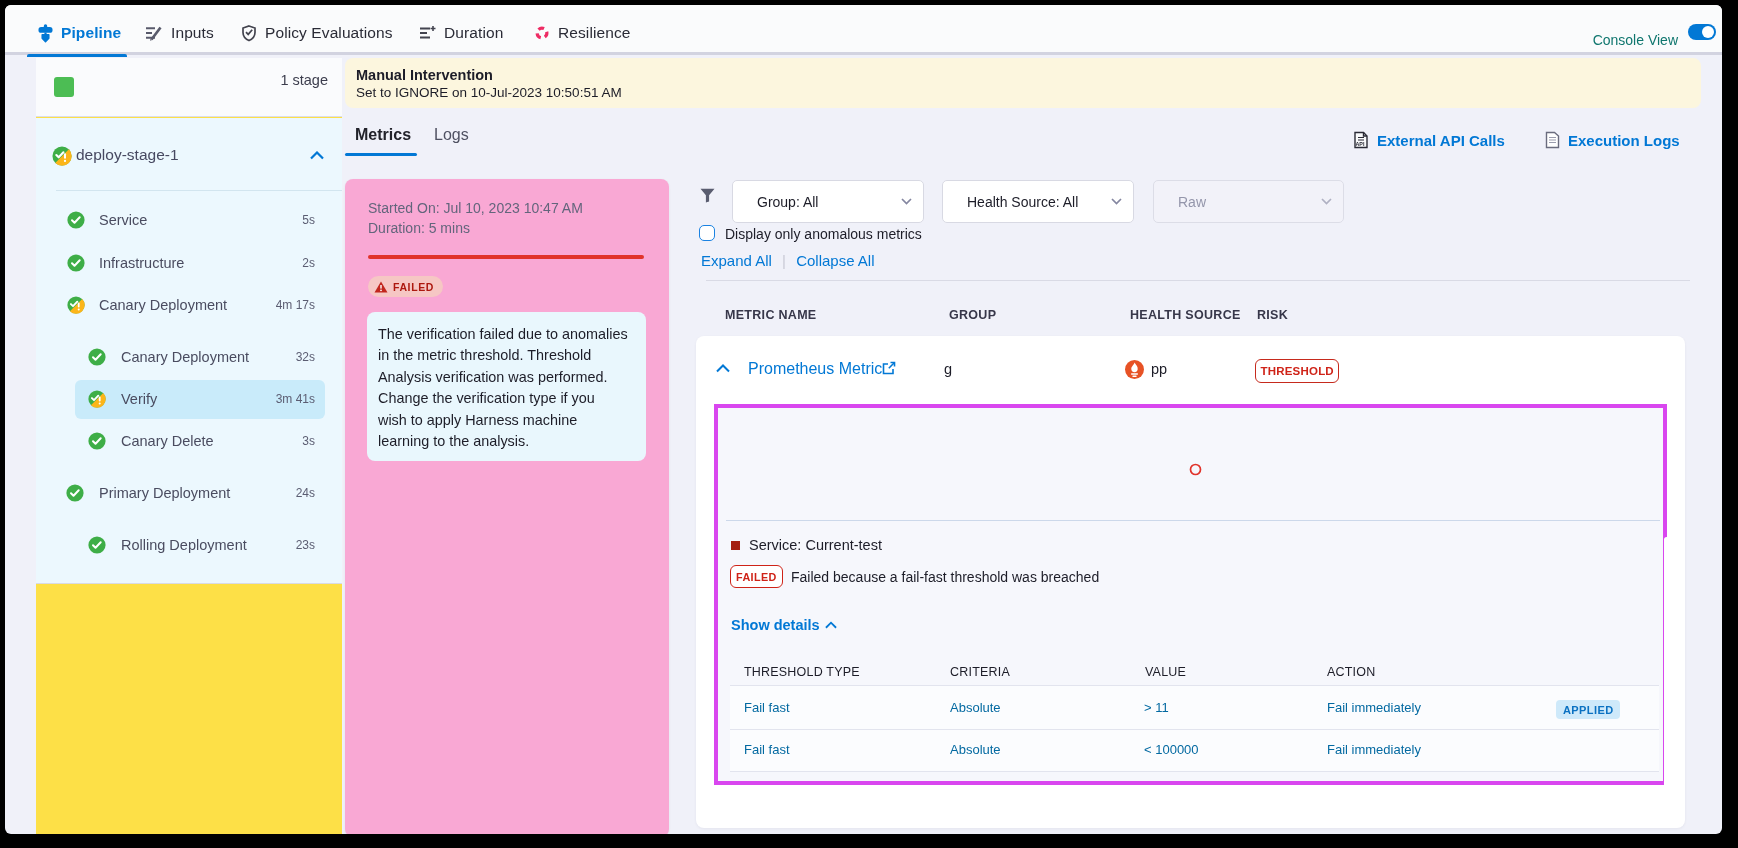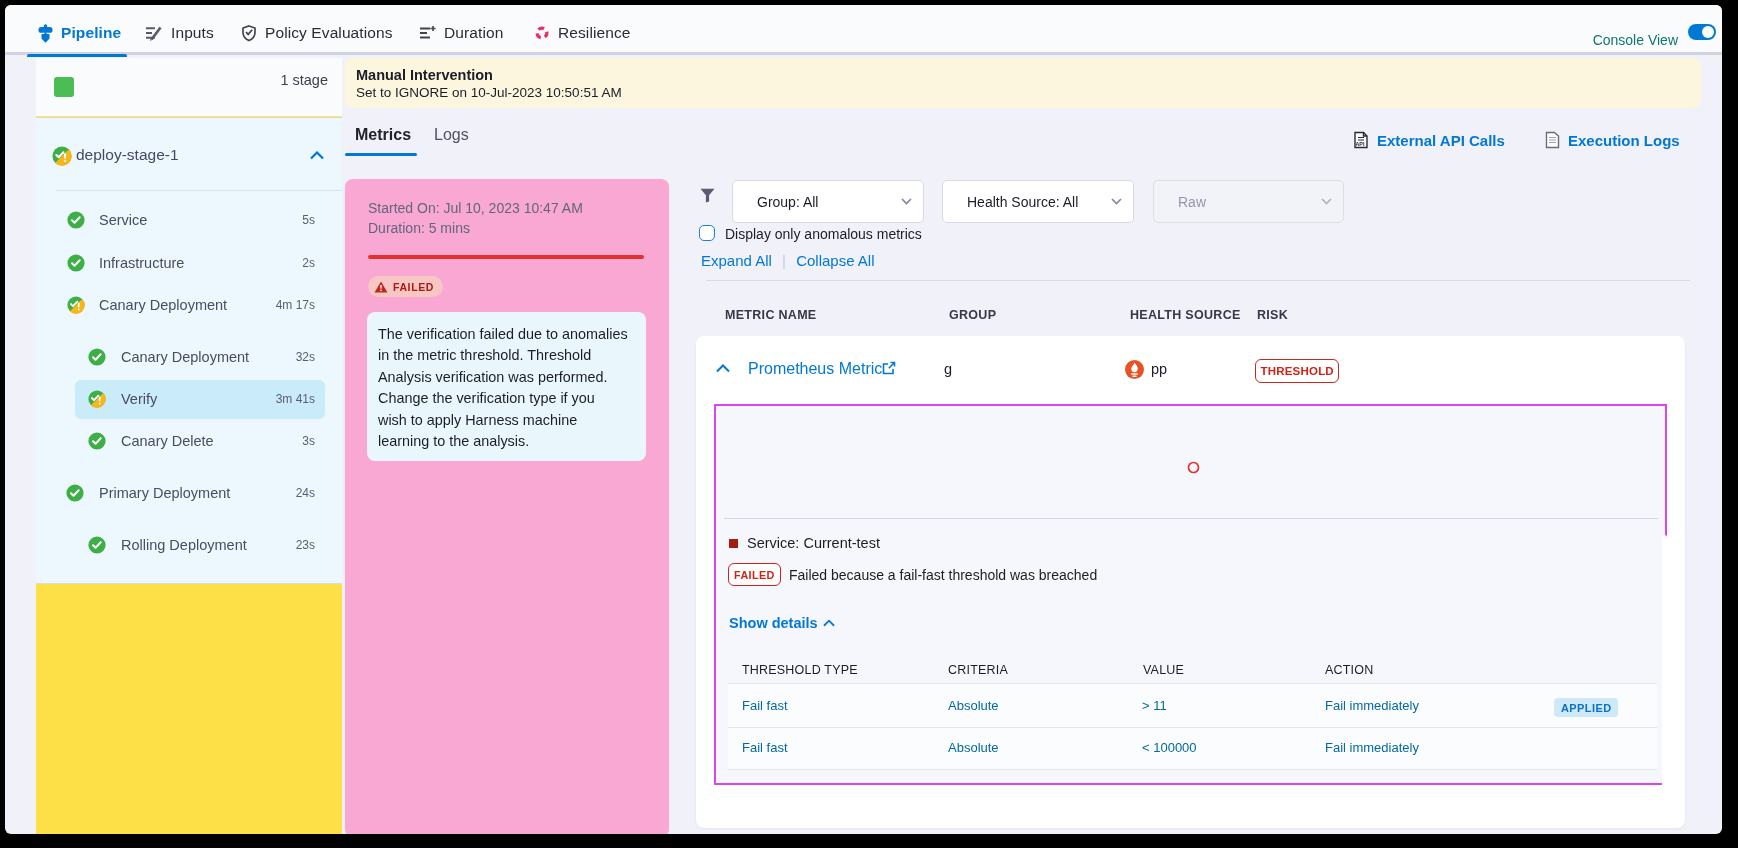--- a/index.html
+++ b/index.html
@@ -62,21 +62,21 @@
   .dd.dis { background:#f2f2f9; border-color:#dcdde7; color:#9496ab; font-weight:400; }
   #chk { position:absolute; left:694px; top:220px; width:16px; height:16px; border:1.8px solid #1a82e2;
     border-radius:5px; background:#fff; }
   .link { color:#0278d5; }
   .colhead { position:absolute; font-size:12.5px; font-weight:700; color:#37374a; letter-spacing:.3px; }
 
   
   #mcard { position:absolute; left:691px; top:331px; width:989px; height:492px;
     background:#fff; border-radius:8px; box-shadow:0 1px 3px rgba(40,41,61,.06); }
   #mpanel { position:absolute; left:18px; top:68px; width:953px; height:381px;
-    background:#f6f7fc; border:2px solid #d946ef; border-radius:0; }
+    background:#f6f7fc; border:4px solid #d946ef; border-radius:0; }
   .thead { position:absolute; font-size:12.5px; font-weight:400; color:#1d1d28; letter-spacing:.2px; }
   .tcell { position:absolute; font-size:13px; color:#0369a1; }
   .tdivider { position:absolute; left:12px; width:929px; height:1px; background:#e2e4ee; }
 </style>
 </head>
 <body>
 <div id="content">
 
   <div id="nav">
     <div class="tab active" style="left:33px;">

